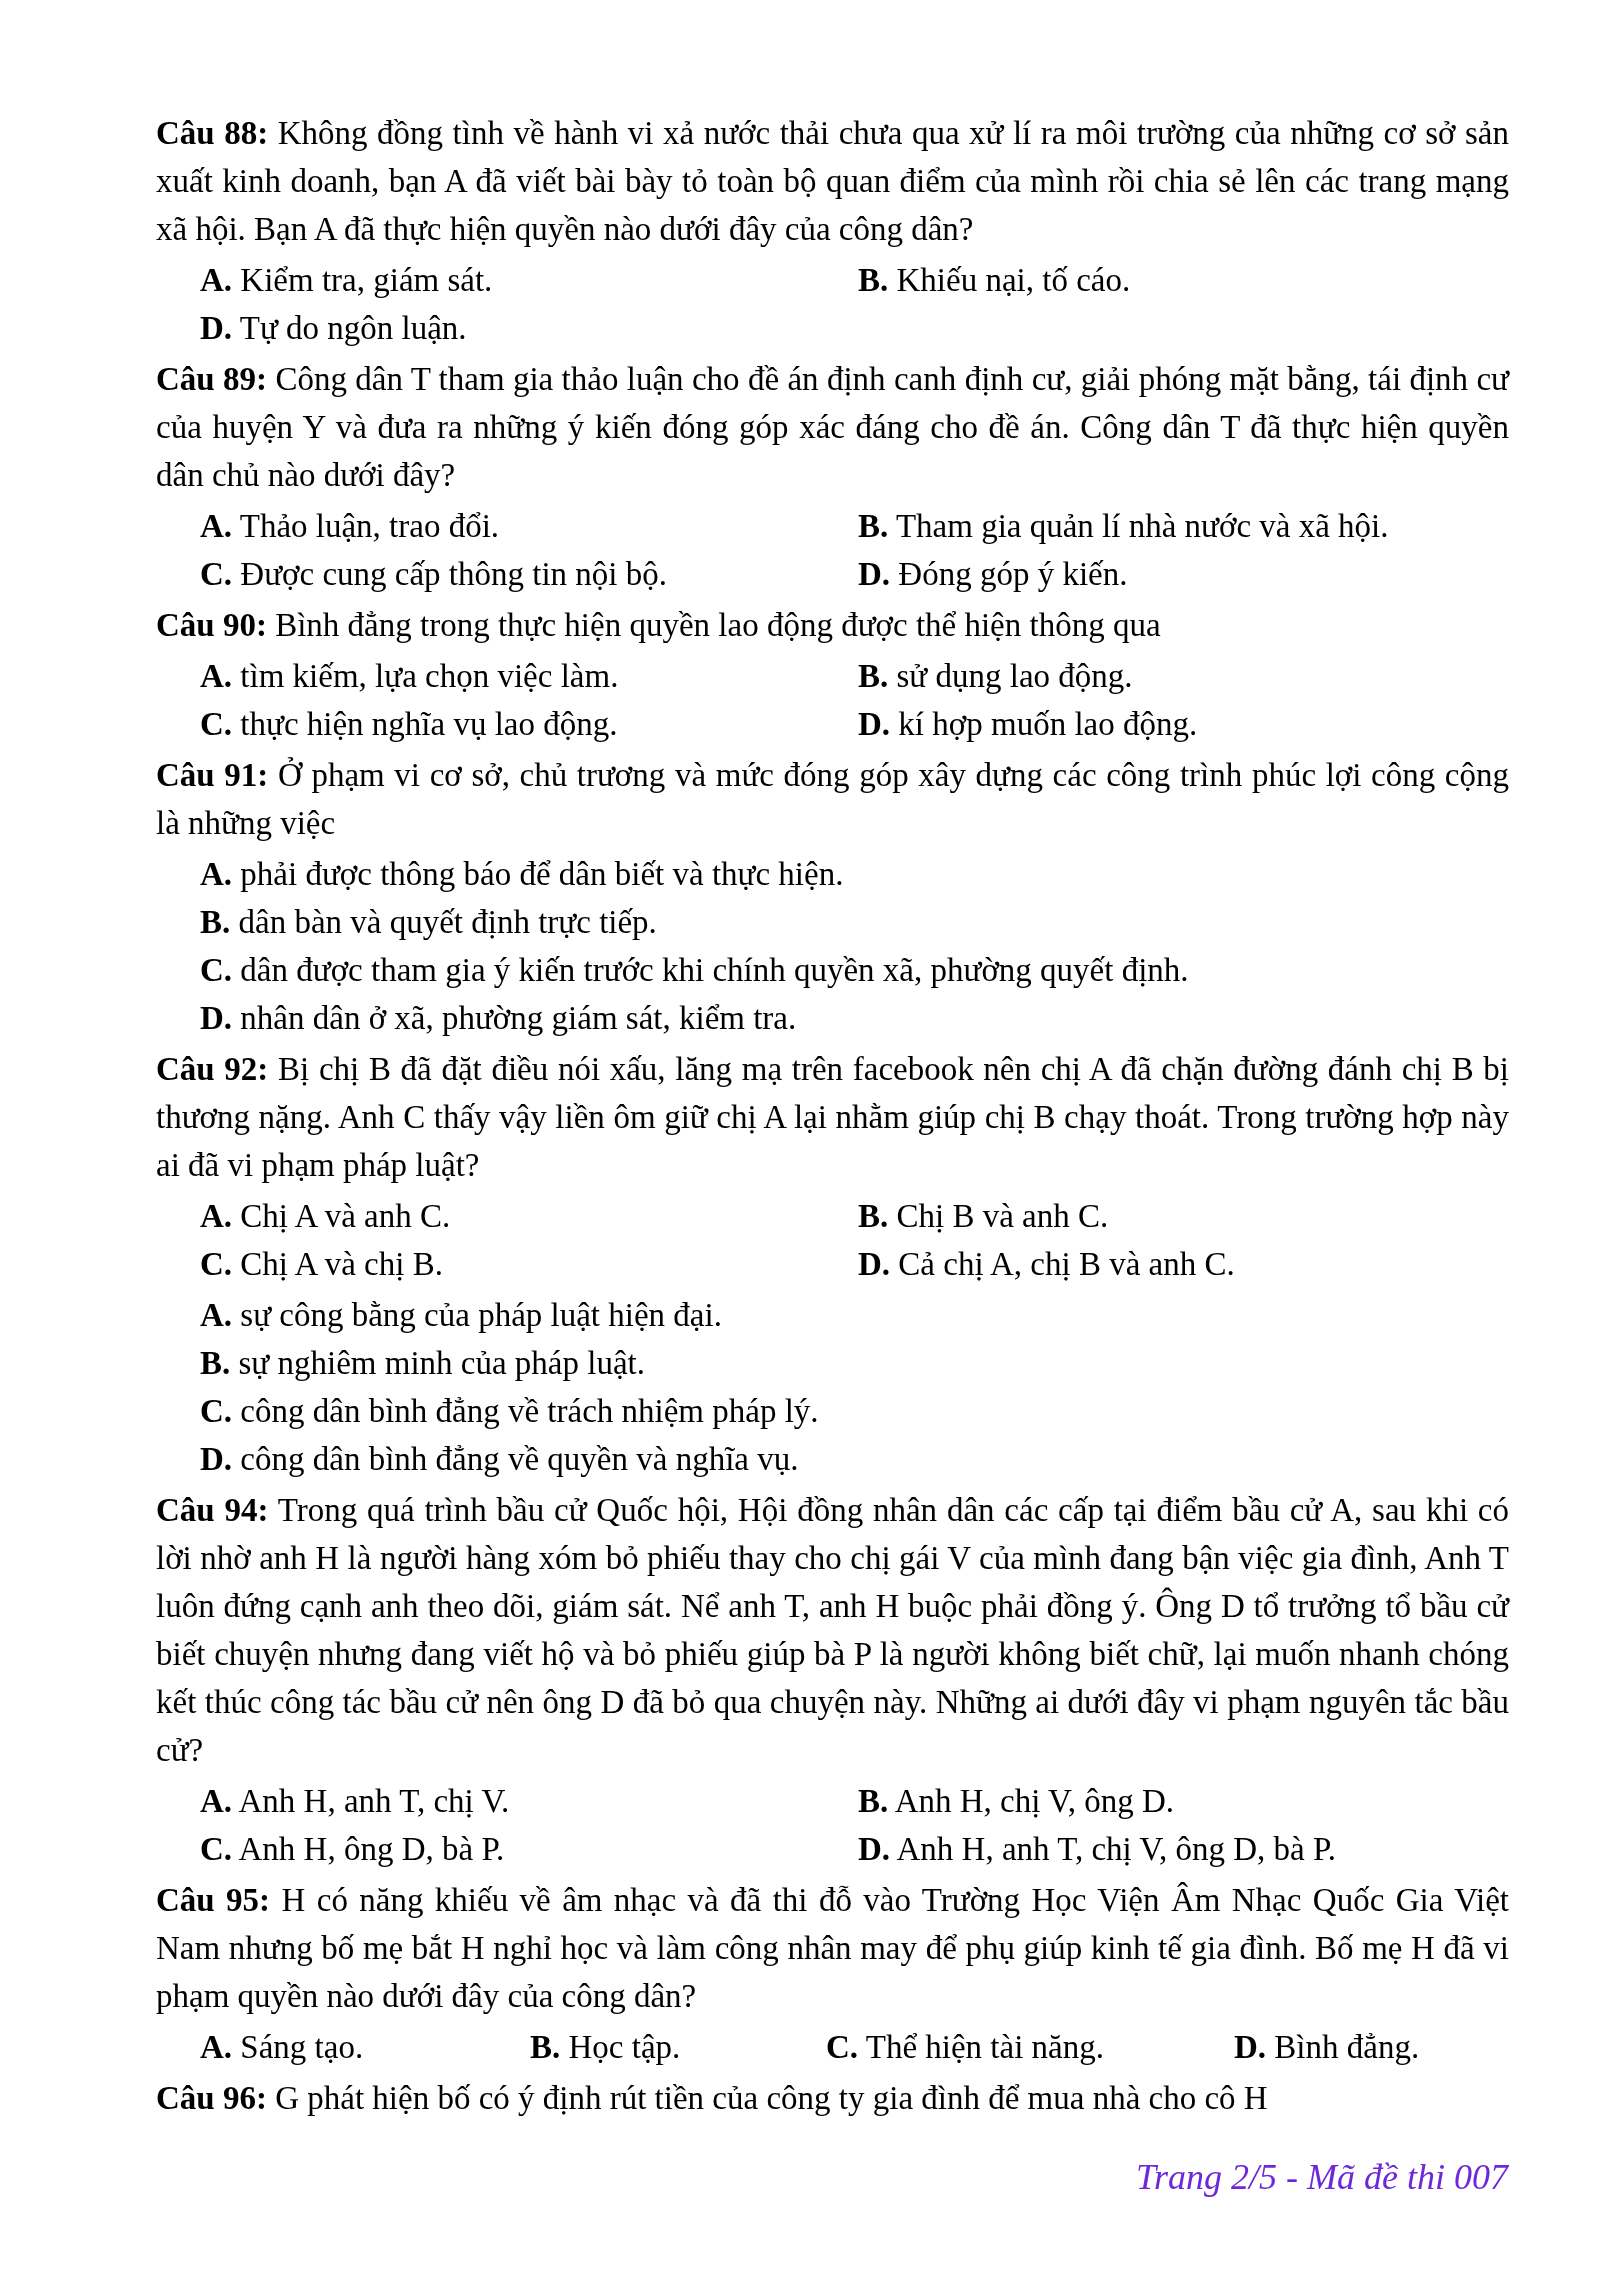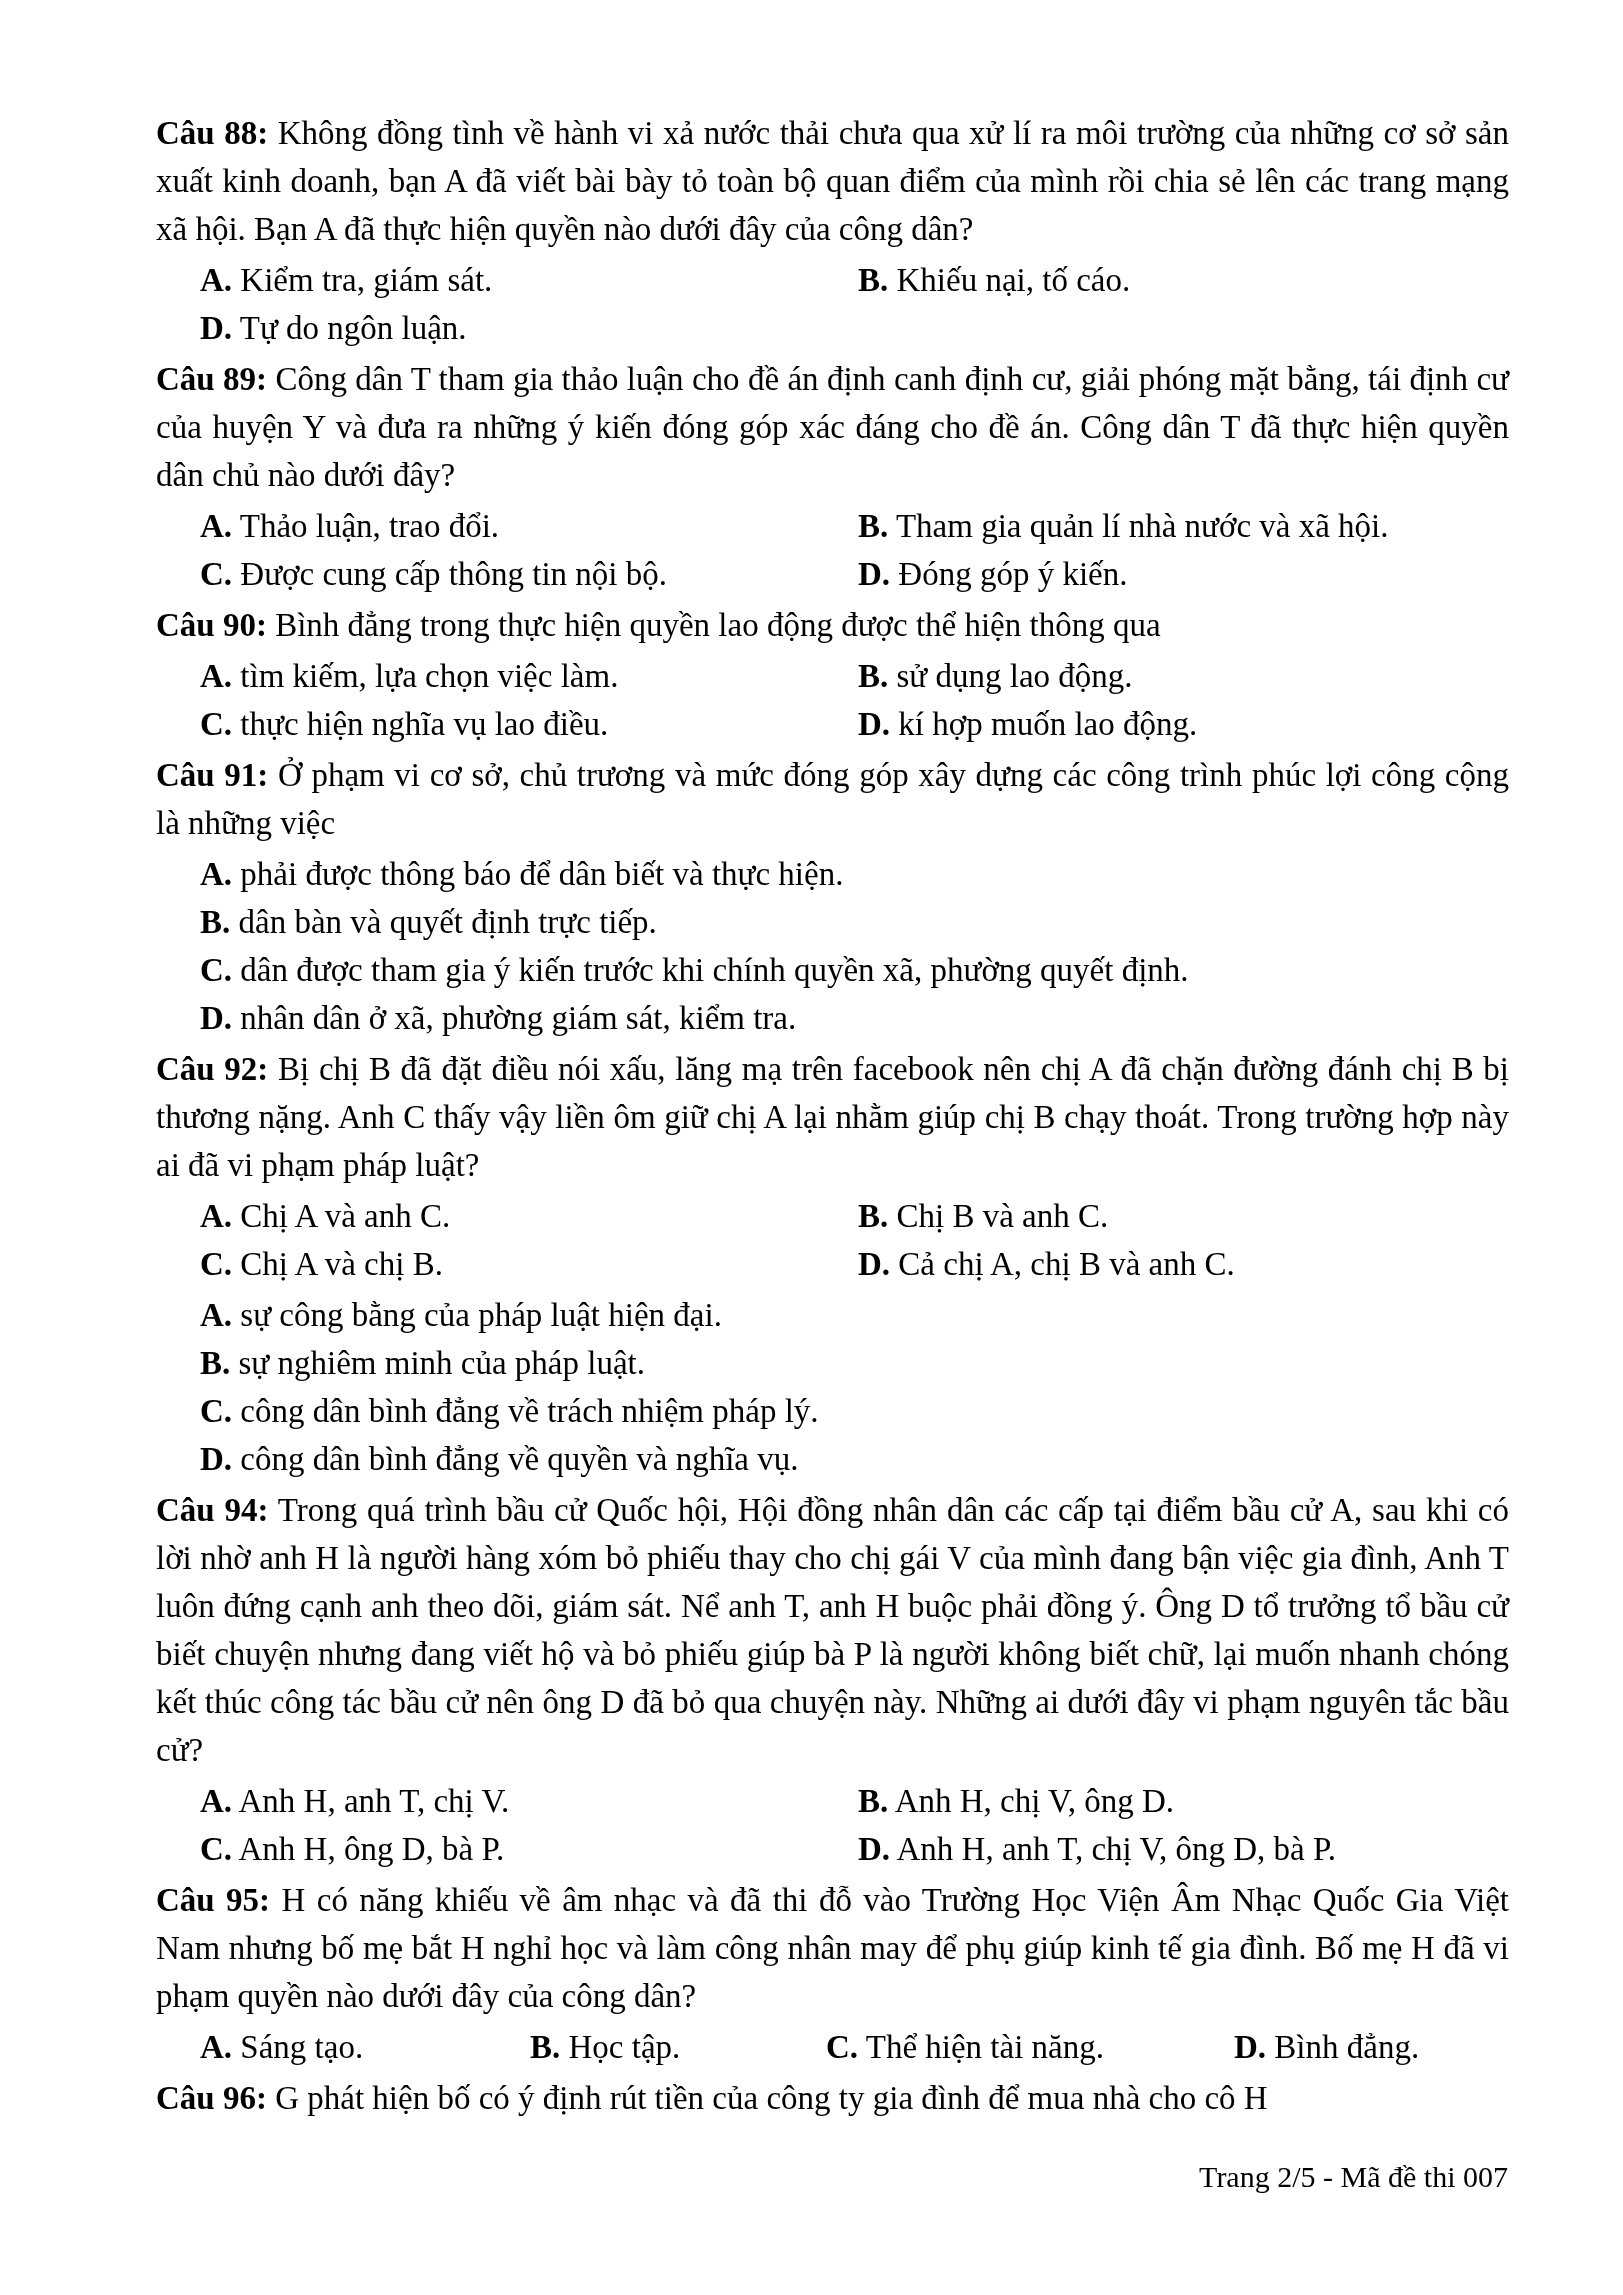--- a/index.html
+++ b/index.html
@@ -19,22 +19,23 @@
   .qlabel { font-weight: bold; }
   .opts { padding-left: 41px; margin: 3px; }
   .opts.two  { display: grid; grid-template-columns: 658px 1fr; }
   .opts.four { display: grid; grid-template-columns: 330px 296px 408px auto; }
   .opts.list .opt { display: block; }
   .opt { white-space: normal; }
   .opt b { font-weight: bold; }
   .footer {
     position: absolute;
     top: 2153px; right: 115px;
-    font-size: 30px; line-height: 48px;
-    color: #000000;
+    font-size: 36px; line-height: 48px;
+    color: #6d28d9;
+    font-style: italic;
   }
 </style>
 </head>
 <body>
 
 <div class="content">
 
   <div>
     <p class="qtext"><b class="qlabel">Câu 88:</b> <span>Không đồng tình về hành vi xả nước thải chưa qua xử lí ra môi trường của những cơ sở sản xuất kinh doanh, bạn A đã viết bài bày tỏ toàn bộ quan điểm của mình rồi chia sẻ lên các trang mạng xã hội. Bạn A đã thực hiện quyền nào dưới đây của công dân?</span></p>
     <div class="opts two">
@@ -52,21 +53,21 @@
       <span class="opt"><b>C.</b> <span>Được cung cấp thông tin nội bộ.</span></span>
       <span class="opt"><b>D.</b> <span>Đóng góp ý kiến.</span></span>
     </div>
   </div>
 
   <div>
     <p class="qtext"><b class="qlabel">Câu 90:</b> <span>Bình đẳng trong thực hiện quyền lao động được thể hiện thông qua</span></p>
     <div class="opts two">
       <span class="opt"><b>A.</b> <span>tìm kiếm, lựa chọn việc làm.</span></span>
       <span class="opt"><b>B.</b> <span>sử dụng lao động.</span></span>
-      <span class="opt"><b>C.</b> <span>thực hiện nghĩa vụ lao điều.</span></span>
+      <span class="opt"><b>C.</b> <span>thực hiện nghĩa vụ lao động.</span></span>
       <span class="opt"><b>D.</b> <span>kí hợp muốn lao động.</span></span>
     </div>
   </div>
 
   <div>
     <p class="qtext"><b class="qlabel">Câu 91:</b> <span>Ở phạm vi cơ sở, chủ trương và mức đóng góp xây dựng các công trình phúc lợi công cộng là những việc</span></p>
     <div class="opts list">
       <span class="opt"><b>A.</b> <span>phải được thông báo để dân biết và thực hiện.</span></span>
       <span class="opt"><b>B.</b> <span>dân bàn và quyết định trực tiếp.</span></span>
       <span class="opt"><b>C.</b> <span>dân được tham gia ý kiến trước khi chính quyền xã, phường quyết định.</span></span>

